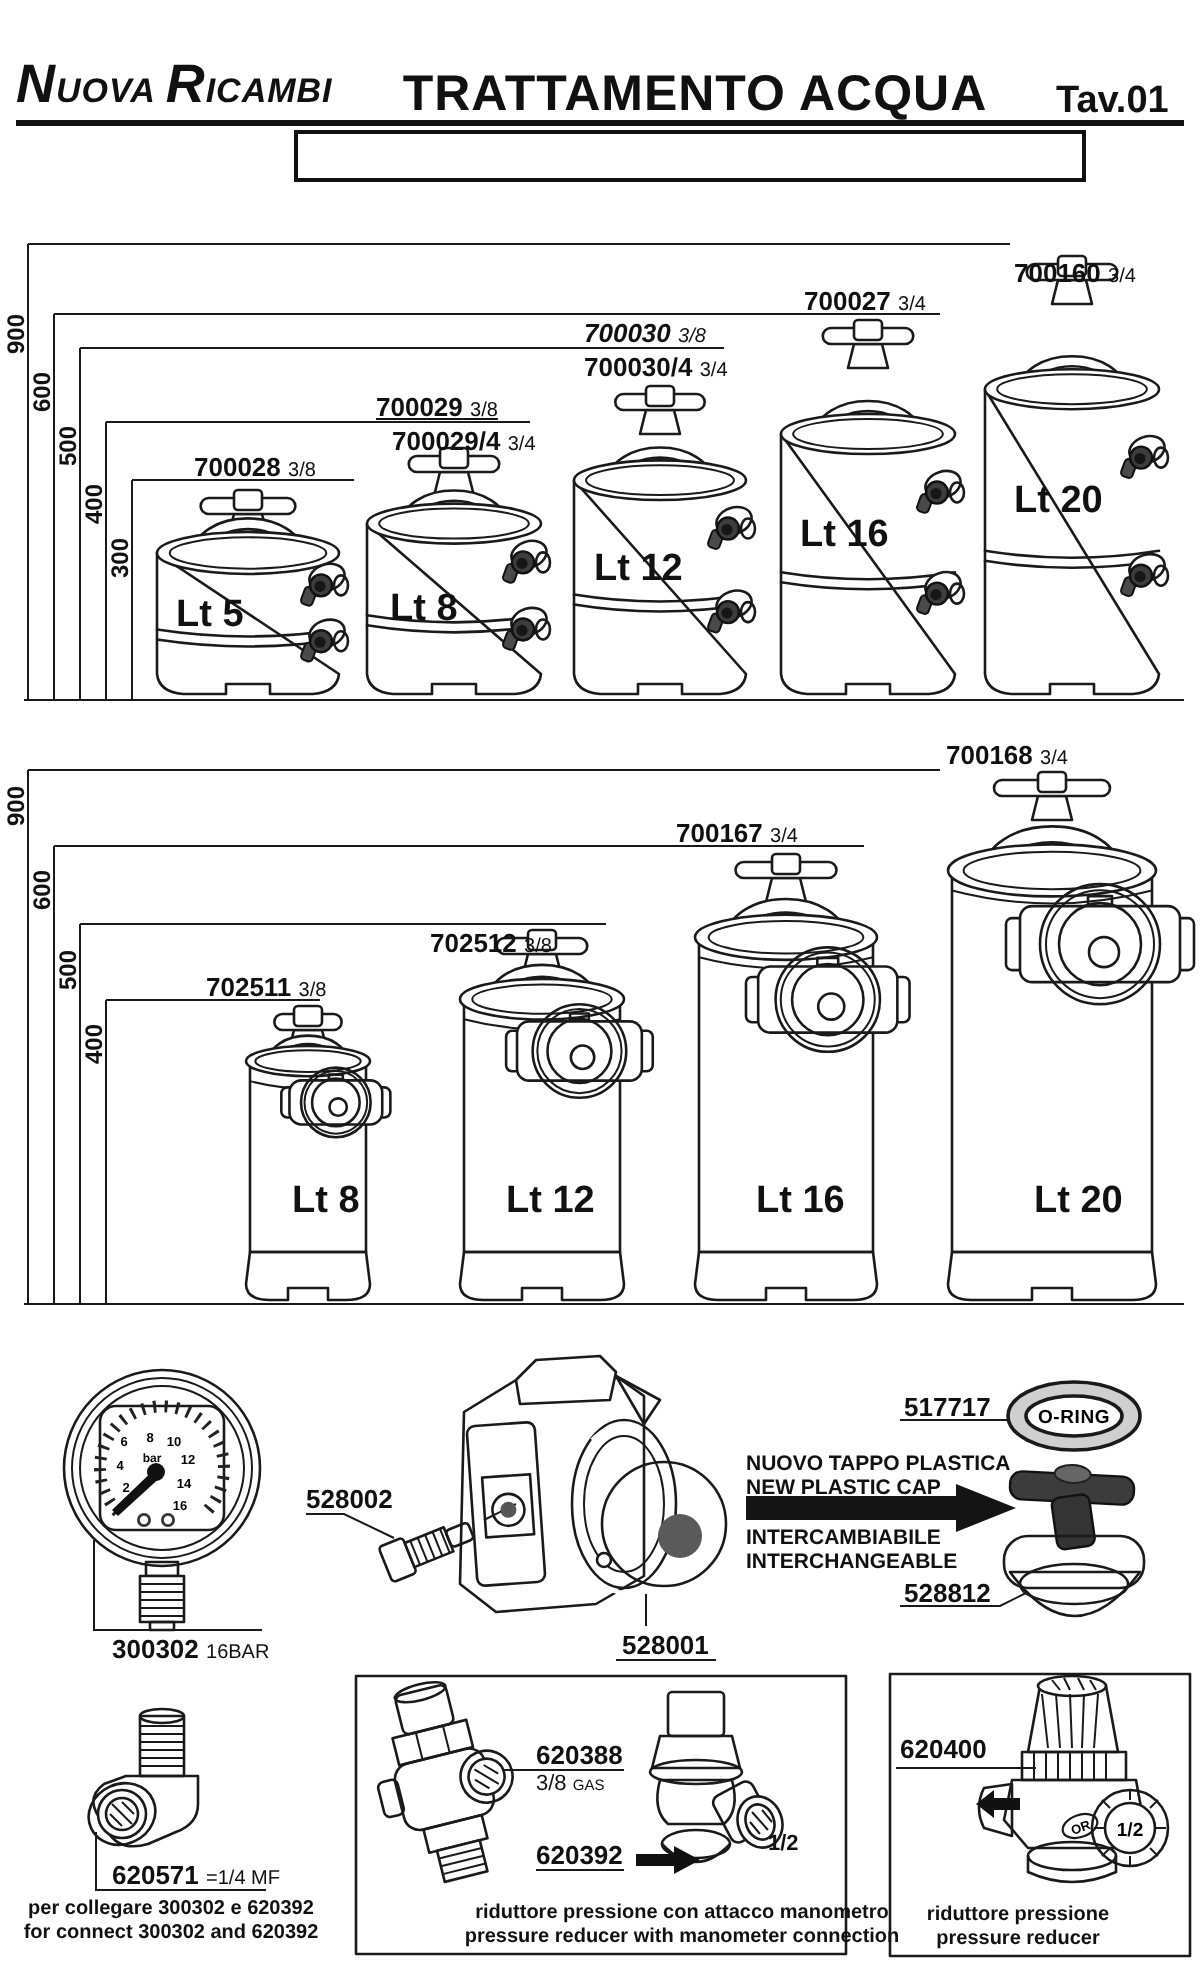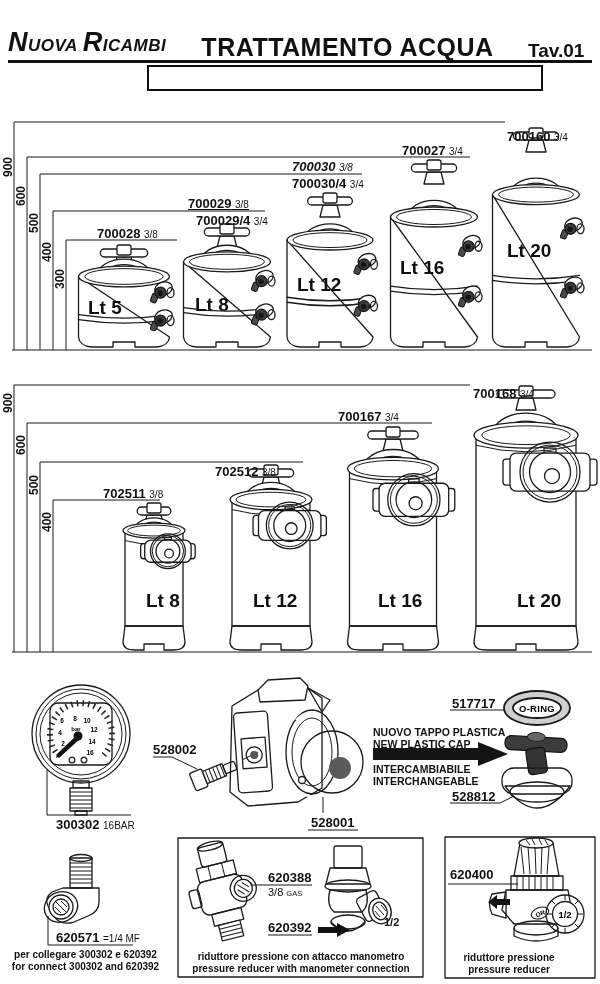--- a/index.html
+++ b/index.html
@@ -403,21 +403,21 @@
   <div class="abs lt" style="left:507px;top:240px;">Lt 20</div>
 
   <div class="abs scale" style="left:-7px;top:397px;">900</div>
   <div class="abs scale" style="left:6px;top:439px;">600</div>
   <div class="abs scale" style="left:19px;top:479px;">500</div>
   <div class="abs scale" style="left:32px;top:516px;">400</div>
 
   <div class="abs plabel" style="left:103px;top:486px;"><span>702511</span> <span class="frac">3/8</span></div>
   <div class="abs plabel" style="left:215px;top:444px;margin-top:20px;"><span>702512</span> <span class="frac">3/8</span></div>
   <div class="abs plabel" style="left:338px;top:409px;"><span>700167</span> <span class="frac">3/4</span></div>
-  <div class="abs plabel" style="left:473px;top:370px;margin-top:16px;"><span>700168</span> <span class="frac">3/4</span></div>
+  <div class="abs plabel" style="left:473px;top:370px;"><span>700168</span> <span class="frac">3/4</span></div>
 
   <div class="abs lt" style="left:146px;top:590px;">Lt 8</div>
   <div class="abs lt" style="left:253px;top:590px;">Lt 12</div>
   <div class="abs lt" style="left:378px;top:590px;">Lt 16</div>
   <div class="abs lt" style="left:517px;top:590px;">Lt 20</div>
 
   <div class="abs plabel" style="left:56px;top:817px;"><span>300302</span> <span class="small-sz">16BAR</span></div>
 
   <div class="abs plabel" style="left:153px;top:742px;">528002</div>
   <div class="abs plabel" style="left:311px;top:815px;">528001</div>
@@ -432,21 +432,21 @@
   <div class="abs plabel" style="left:56px;top:930px;"><span>620571</span> <span class="small-sz">=1/4 MF</span></div>
   <div class="abs cap" style="left:3px;top:949px;width:165px;">
     <div>per collegare 300302 e 620392</div>
     <div>for connect 300302 and 620392</div>
   </div>
 
   <div class="abs plabel" style="left:268px;top:870px;">620388</div>
   <div class="abs gas" style="left:268px;top:886px;"><span>3/8</span> <small>GAS</small></div>
   <div class="abs plabel" style="left:268px;top:920px;">620392</div>
   <div class="abs half" style="left:384px;top:916px;">1/2</div>
-  <div class="abs cap" style="left:180px;top:951px;width:242px;">
+  <div class="abs cap" style="left:180px;top:951px;width:242px;padding-left:40px;">
     <div>riduttore pressione con attacco manometro</div>
     <div>pressure reducer with manometer connection</div>
   </div>
 
   <div class="abs plabel" style="left:450px;top:867px;">620400</div>
   <div class="abs cap" style="left:447px;top:952px;width:124px;">
     <div>riduttore pressione</div>
     <div>pressure reducer</div>
   </div>
 

